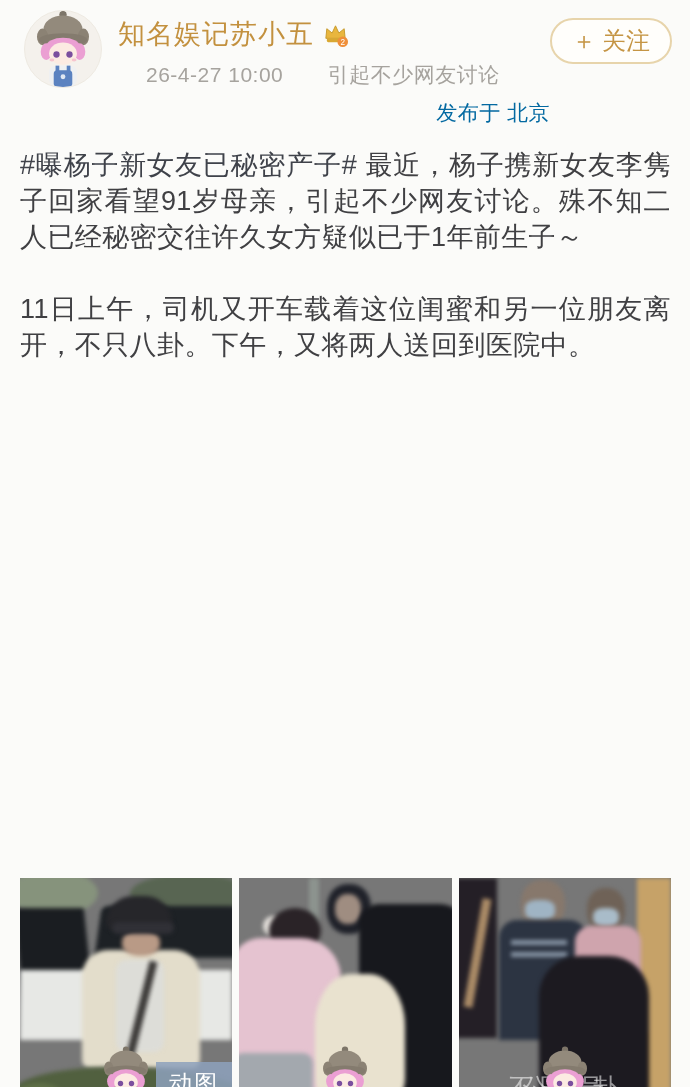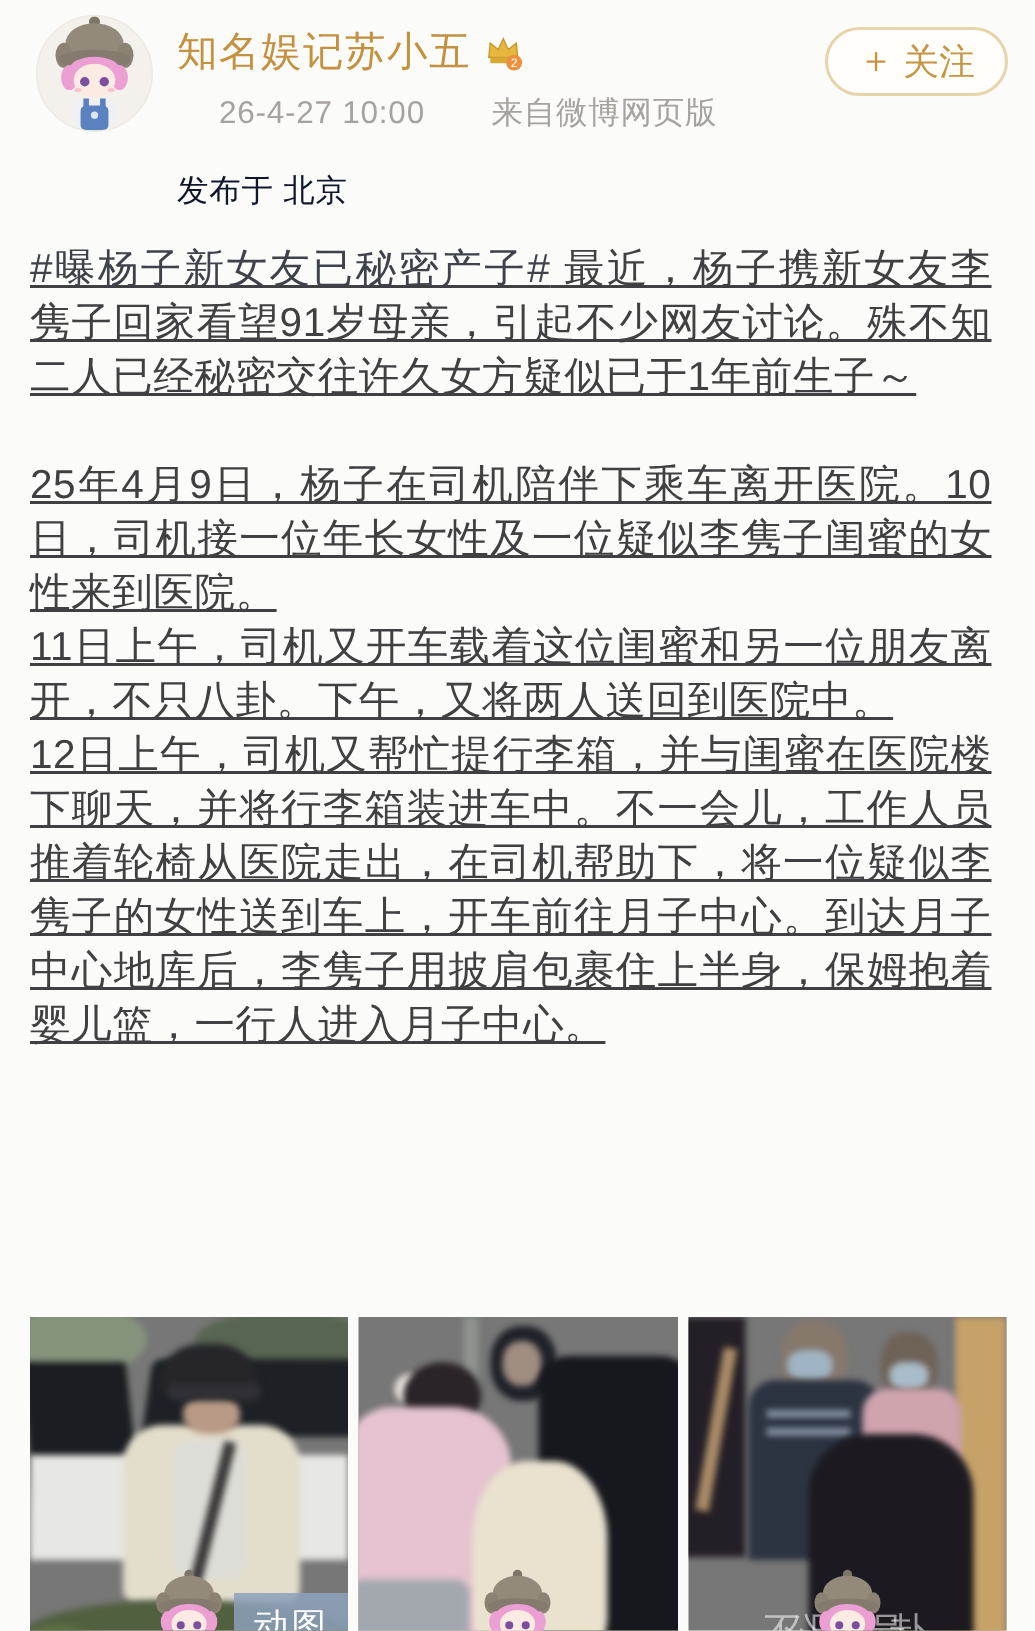--- a/index.html
+++ b/index.html
@@ -12,30 +12,30 @@
     border:1px solid #eeeae2;flex:0 0 auto;overflow:hidden;display:flex;
     align-items:flex-end;justify-content:center;}
   .avatar svg{width:64px;height:78px;display:block;}
   .hmeta{flex:1 1 auto;margin-left:16px;min-width:0;}
   .author-row{display:flex;align-items:center;gap:8px;margin-top:6px;}
   .author{font-size:27px;color:#c3913f;letter-spacing:1px;}
   .badge{width:27px;height:27px;position:relative;display:inline-block;}
   .badge svg{width:27px;height:27px;display:block;}
   .time-row{margin-top:9px;font-size:21px;color:#a6a39e;letter-spacing:.5px;}
   .time-row span{margin-right:10px;margin-left:28px;}
-  .loc-row{margin-top:24px;font-size:21px;color:#0f172a;letter-spacing:.5px;}
+  .loc-row{margin-top:10px;font-size:21px;color:#0369a1;letter-spacing:.5px;text-align:right;}
   .follow{flex:0 0 auto;margin-top:8px;height:46px;min-width:112px;padding:0 20px;
     background:#fffefb;border:2px solid #e7d4ab;border-radius:24px;
     color:#c59544;font-size:24px;display:flex;align-items:center;gap:6px;
     font-family:inherit;cursor:pointer;}
   .follow .plus{font-size:24px;line-height:1;}
 
   
-  .content{padding:20px 29px 0 20px;font-size:27px;line-height:36px;
-    color:#404043;text-align:justify;letter-spacing:.4px;text-decoration:underline;}
+  .content{padding:20px 19px 0 20px;font-size:27px;line-height:36px;
+    color:#404043;text-align:justify;letter-spacing:.4px;}
   .para{margin:0;}
   .para.gap{margin-bottom:36px;}
   .topic{color:#3f424a;}
   .link,.weblink{color:#8494a6;}
   .link-ic{display:inline-block;vertical-align:-3px;margin:0 1px 0 2px;}
 
   
   .images{position:absolute;left:20px;right:19px;top:878px;display:flex;gap:7px;}
   figure.pimg{margin:0;position:relative;flex:1 1 0;height:225px;overflow:hidden;
     background:#777;}
@@ -133,35 +133,33 @@
           <svg viewBox="0 0 28 28">
             <path d="M4 18 L5 8 L10.5 12.5 L14 5 L17.5 12.5 L23 8 L24 18 Z" fill="#e9b63e" stroke="#c79a2c" stroke-width="1"></path>
             <rect x="5" y="18" width="18" height="4" rx="1.5" fill="#d9a832"></rect>
             <circle cx="21.5" cy="21.5" r="5.5" fill="#ef8f3a"></circle>
             <text x="21.5" y="24.5" font-size="8.5" fill="#fff" text-anchor="middle" font-family="Liberation Sans, sans-serif">2</text>
           </svg>
         </span>
       </div>
       <div class="time-row">
         <span>26-4-27 10:00</span>
-        <span>来自微博网页版</span>
+        <span>引起不少网友讨论</span>
       </div>
       <div class="loc-row">发布于 北京</div>
     </div>
     <button class="follow">
       <span class="plus">＋</span>
       <span>关注</span>
     </button>
   </header>
 
   <main class="content">
       <div class="para gap"><span class="topic">#曝杨子新女友已秘密产子#</span><span class="text"> 最近，杨子携新女友李隽子回家看望91岁母亲，引起不少网友讨论。殊不知二人已经秘密交往许久女方疑似已于1年前生子～</span></div>
-      <div class="para"><span class="text">25年4月9日，杨子在司机陪伴下乘车离开医院。10日，司机接一位年长女性及一位疑似李隽子闺蜜的女性来到医院。</span></div>
       <div class="para"><span class="text">11日上午，司机又开车载着这位闺蜜和另一位朋友离开，不只八卦。下午，又将两人送回到医院中。</span></div>
-      <div class="para gap"><span class="text">12日上午，司机又帮忙提行李箱，并与闺蜜在医院楼下聊天，并将行李箱装进车中。不一会儿，工作人员推着轮椅从医院走出，在司机帮助下，将一位疑似李隽子的女性送到车上，开车前往月子中心。到达月子中心地库后，李隽子用披肩包裹住上半身，保姆抱着婴儿篮，一行人进入月子中心。</span></div>
     </main>
 
   <div class="images">
 
     <figure class="pimg f1">
       <div class="soft f1-leaf1"></div>
       <div class="soft f1-leaf2"></div>
       <div class="soft f1-pillar"></div>
       <div class="soft f1-window"></div>
       <div class="soft f1-carbody"></div>

